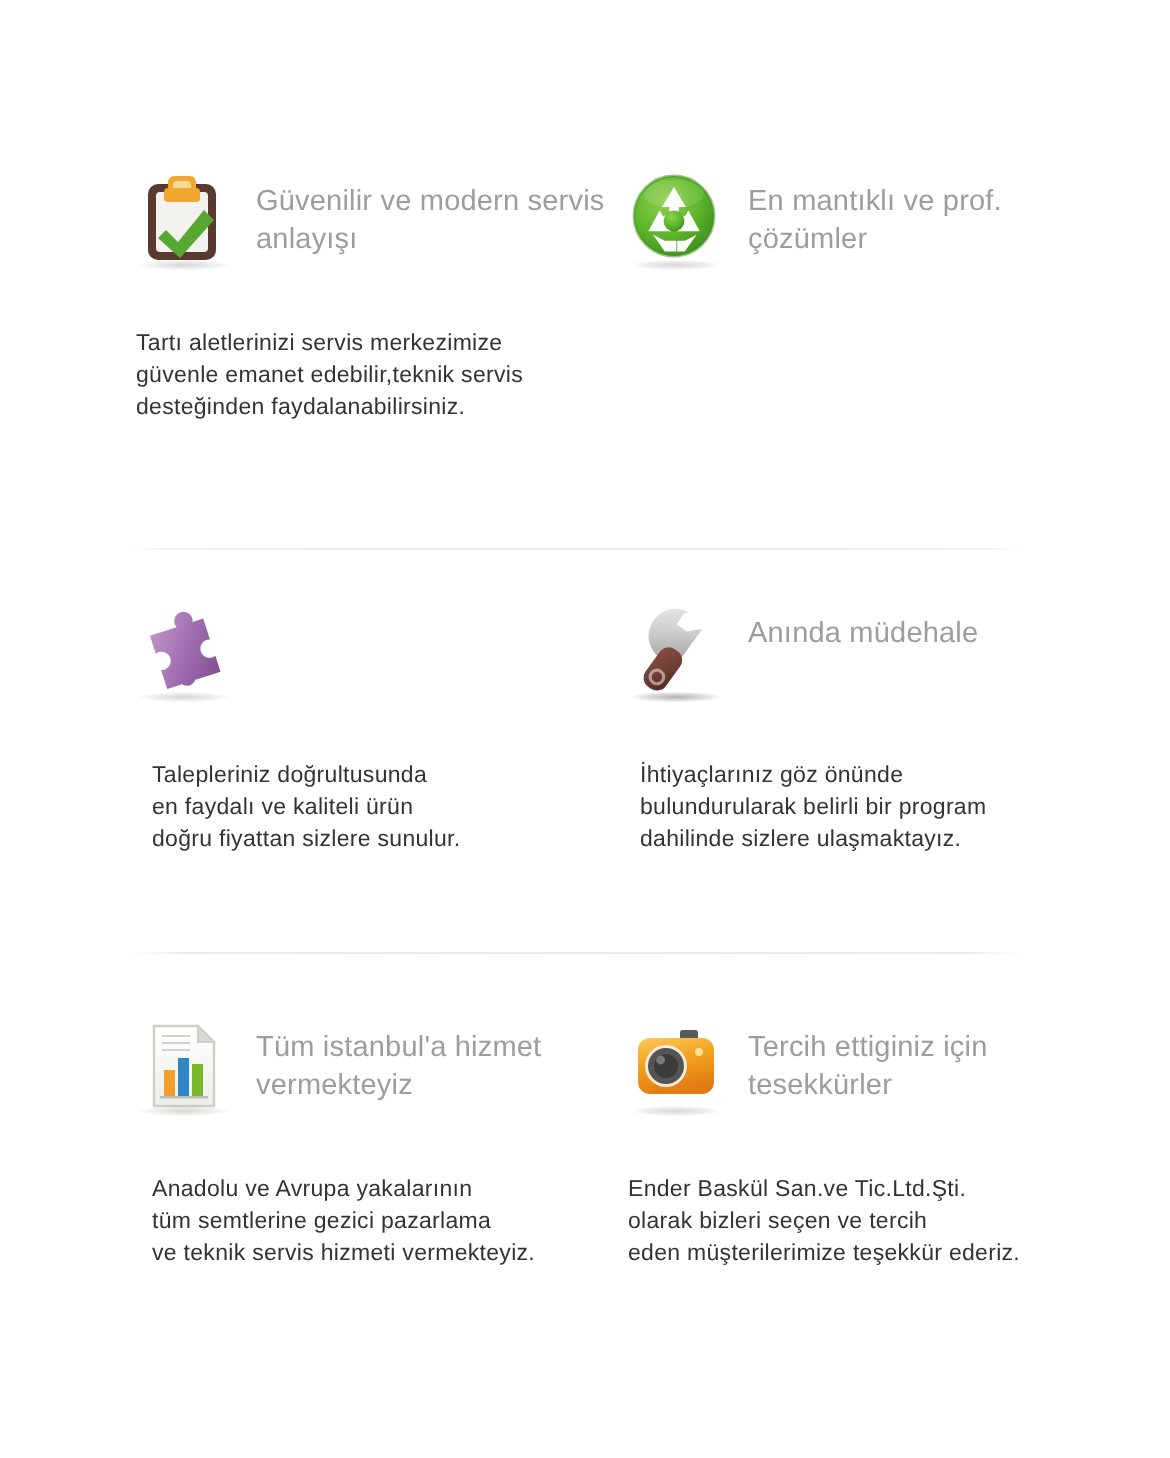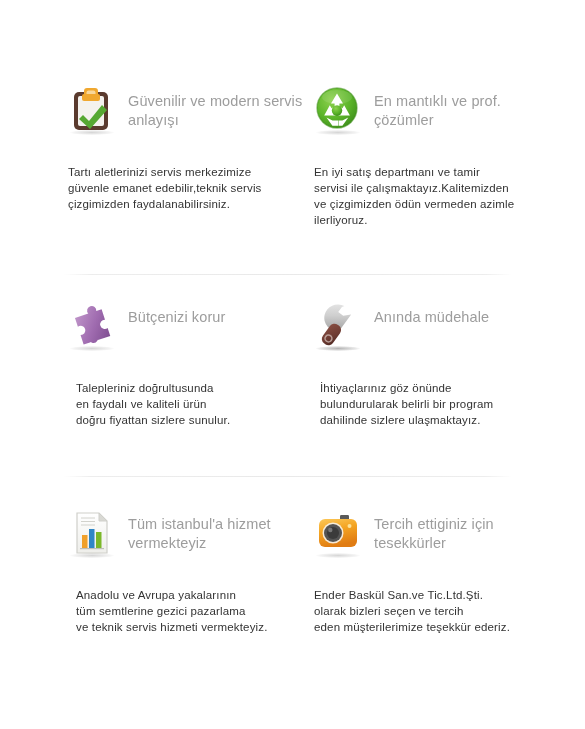--- a/index.html
+++ b/index.html
@@ -125,21 +125,21 @@
             <rect x="16" y="10" width="18" height="7" rx="2" fill="#f0a830"></rect>
             <path d="M17 31 L23 37 L36 21 L41 26 L24 45 L13 35 Z" fill="#56a832"></path>
           </svg>
           <div class="icon-shadow"></div>
         </div>
         <div class="feature-title">Güvenilir ve modern
 servis anlayışı</div>
       </div>
       <div class="feature-body">Tartı aletlerinizi servis merkezimize
 güvenle emanet edebilir,teknik servis
-çizgimizden faydalanabilirsiniz.</div>
+desteğinden faydalanabilirsiniz.</div>
     </div>
 
     <div class="feature-cell col-right">
       <div class="feature-head">
         <div class="feature-icon">
           <svg width="52" height="52" viewBox="0 0 52 52">
             <defs>
               <radialGradient id="recyGrad" cx="38%" cy="30%" r="75%">
                 <stop offset="0%" stop-color="#8ed14f"></stop>
                 <stop offset="60%" stop-color="#5cb52a"></stop>
@@ -159,24 +159,20 @@
               <path d="M36.3 33.4 L30.4 41.8 L26.6 41.8 L26.6 36.4 L30.4 36.4 Z"></path>
             </g>
             <circle cx="25" cy="26.5" r="5.2" fill="url(#recyGrad)"></circle>
             <ellipse cx="25" cy="13" rx="15" ry="7" fill="#ffffff" opacity="0.1"></ellipse>
           </svg>
           <div class="icon-shadow"></div>
         </div>
         <div class="feature-title">En mantıklı ve prof.
 çözümler</div>
       </div>
-      <div class="feature-body">En iyi satış departmanı ve tamir
-servisi ile çalışmaktayız.Kalitemizden
-ve çizgimizden ödün vermeden azimle
-ilerliyoruz.</div>
     </div>
 
   </div>
 
   <hr class="divider divider-1">
 
   <div class="feature-row row-2">
 
     <div class="feature-cell col-left">
       <div class="feature-head">
@@ -204,21 +200,20 @@
                        L12 41
                        L12 31
                        a4.6 4.6 0 1 0 0 -8.6
                        Z" fill="url(#puzGrad)"></path>
             </g>
             </svg>
             <div></div>
 
           <div class="icon-shadow"></div>
         </div>
-        <div class="feature-title">Bütçenizi korur</div>
       </div>
       <div class="feature-body">Talepleriniz doğrultusunda
 en faydalı ve kaliteli ürün
 doğru fiyattan sizlere sunulur.</div>
     </div>
 
     <div class="feature-cell col-right">
       <div class="feature-head">
         <div class="feature-icon">
           <svg width="52" height="52" viewBox="0 0 52 52">

